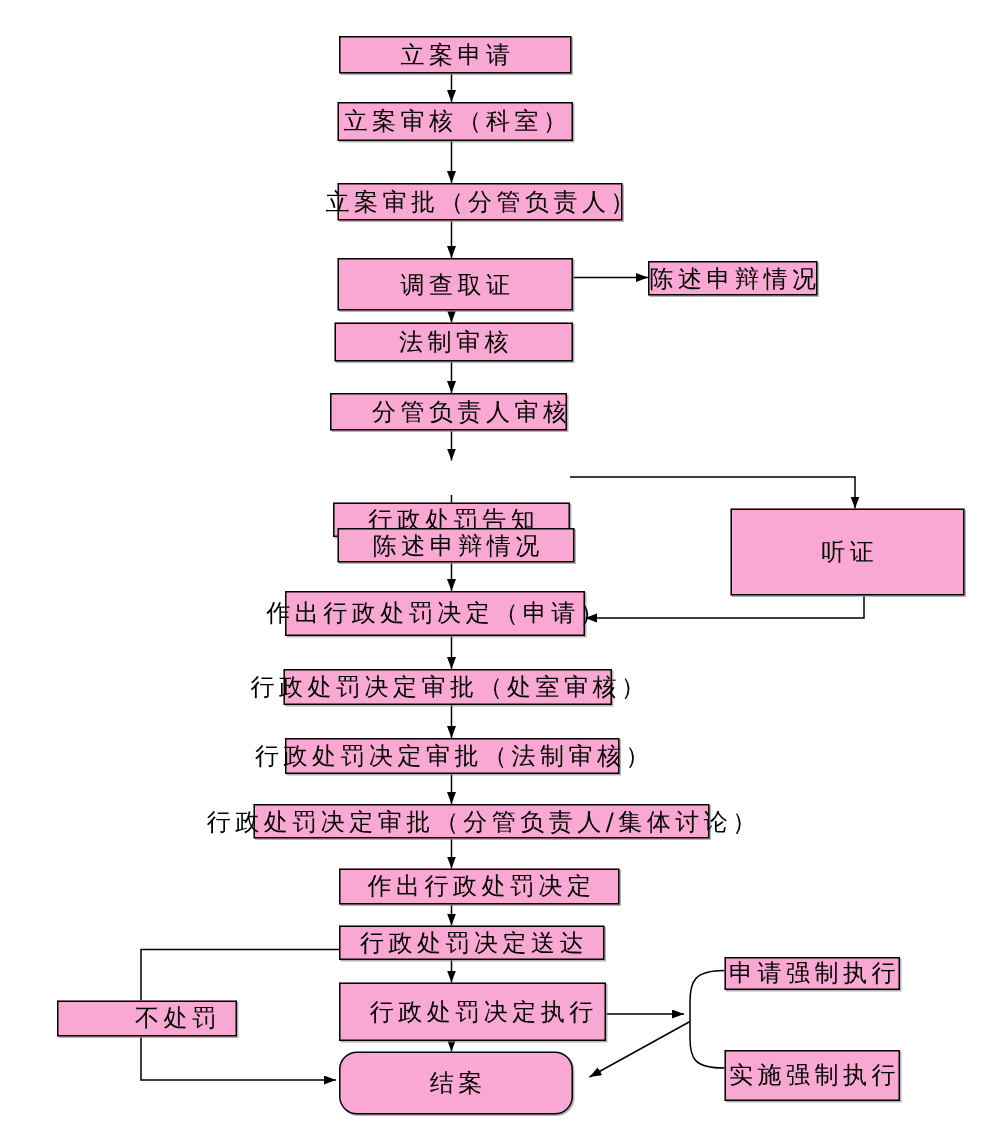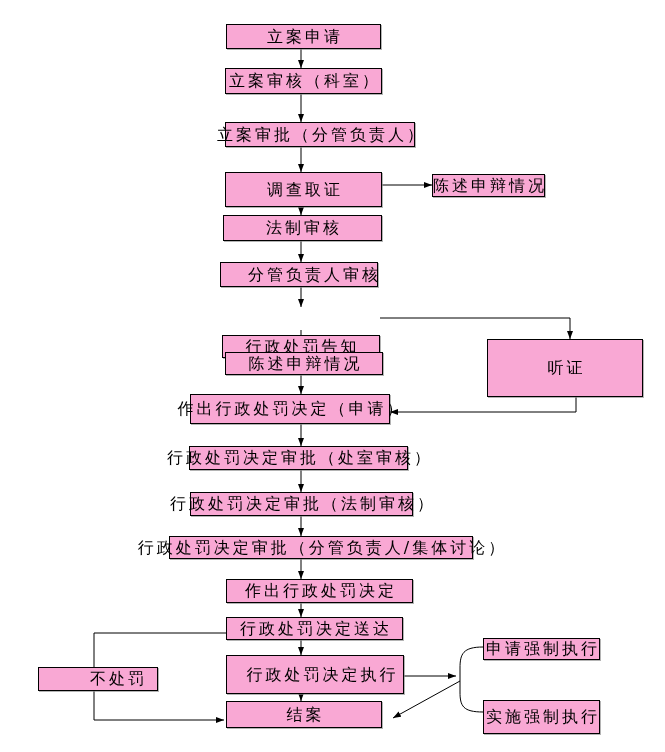--- a/index.html
+++ b/index.html
@@ -88,17 +88,17 @@
   <div class="node" style="left:225px; top:352px; width:158px; height:23px;">陈述申辩情况</div>
   <div class="node" style="left:487px; top:339px; width:156px; height:58px;">听证</div>
   <div class="node" style="left:190px; top:394px; width:200px; height:30px;">作出行政处罚决定（申请）</div>
   <div class="node" style="left:189px; top:446px; width:219px; height:24px;">行政处罚决定审批（处室审核）</div>
   <div class="node" style="left:190px; top:492px; width:223px; height:24px;">行政处罚决定审批（法制审核）</div>
   <div class="node" style="left:169px; top:536px; width:304px; height:23px;">行政处罚决定审批（分管负责人/集体讨论）</div>
   <div class="node" style="left:226px; top:579px; width:187px; height:24px;">作出行政处罚决定</div>
   <div class="node" style="left:226px; top:617px; width:177px; height:23px;">行政处罚决定送达</div>
   <div class="node" style="left:226px; top:655px; width:178px; height:39px;padding-left:12px;">行政处罚决定执行</div>
   <div class="node" style="left:38px;  top:667px; width:120px; height:24px;padding-left:38px;">不处罚</div>
-  <div class="node" style="left:226px; top:701px; width:156px; height:27px;">结案</div>
+  <div class="node" style="left:226px; top:701px; width:156px; height:42px;border-radius:12px;">结案</div>
   <div class="node" style="left:483px; top:638px; width:117px; height:22px;">申请强制执行</div>
   <div class="node" style="left:483px; top:700px; width:117px; height:34px;">实施强制执行</div>
 
 </div>
 
 </body></html>

